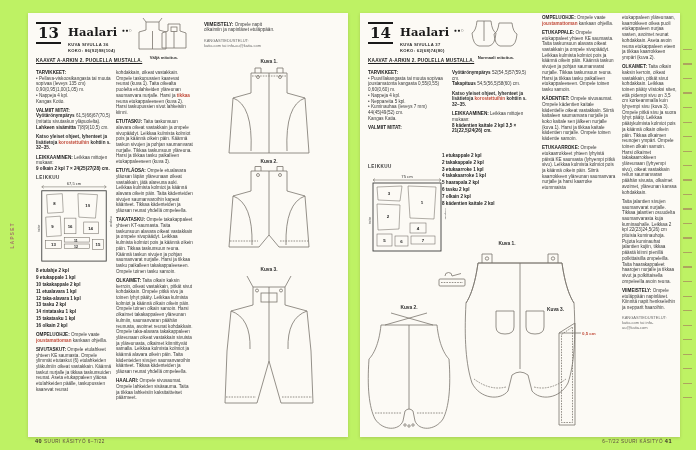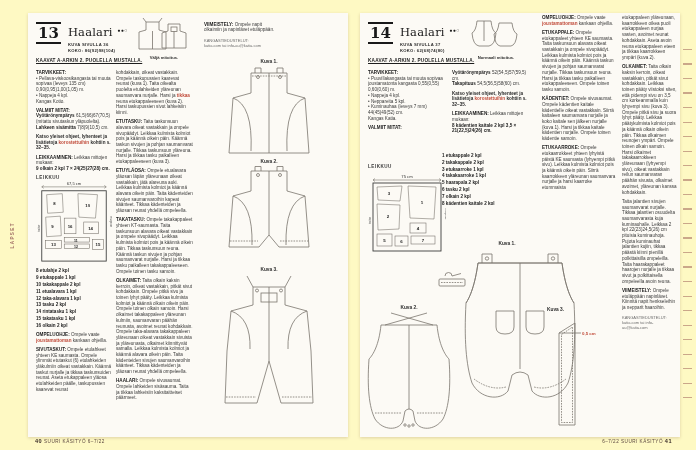--- a/index.html
+++ b/index.html
@@ -1,28 +1,28 @@
 <!DOCTYPE html>
 <html><head>
 <meta charset="utf-8">
 <style>
   html,body{margin:0;padding:0}
-  .stage{position:relative;width:696px;height:450px;background:#fef9c3;font-family:"Liberation Sans",sans-serif;overflow:hidden}
+  .stage{position:relative;width:696px;height:450px;background:#bef264;font-family:"Liberation Sans",sans-serif;overflow:hidden}
   .page{position:absolute;top:13px;width:320px;height:424px;background:#fcfaf5;box-shadow:0 1px 3px rgba(90,50,40,.2)}
   .page-left{left:28px}
   .page-right{left:360px}
   .col{position:absolute;font-size:4.6px;line-height:5.7px;color:#3a3a3a;overflow:hidden;text-align:left}
   .sec{margin:0 0 3.5px}
   .sec p{margin:0}
   .lbl{font-weight:700;color:#222}
   .red{color:#c14b3a;font-weight:700}
   .boldpara{font-weight:700;color:#2b2b2b}
   .hdr{position:absolute;left:8px;top:9px;display:flex;gap:7px;align-items:flex-start}
   .hdr-num{font-family:"DejaVu Serif",serif;font-weight:700;font-size:15px;line-height:18px;border-top:2.5px solid #191919;border-bottom:2.5px solid #191919;padding:0 2px;color:#191919}
-  .hdr-title{font-family:"DejaVu Serif",serif;font-weight:400;font-size:11.5px;color:#191919;letter-spacing:.2px}
+  .hdr-title{font-family:"DejaVu Serif",serif;font-weight:700;font-size:11.5px;color:#191919;letter-spacing:.2px}
   .hdr-dots{font-size:5px;color:#191919;letter-spacing:.5px;vertical-align:4px}
   .hdr-sub{font-size:4.2px;font-weight:700;letter-spacing:.3px;color:#2c2c2c;margin-top:1.6px}
   .kaavat{position:absolute;left:8px;top:45px;font-size:4.7px;font-weight:700;text-decoration:underline;color:#1d1d1d;letter-spacing:.2px}
   .fit-fig{position:absolute;text-align:center}
   .fit-cap{font-size:4.2px;font-weight:700;color:#2c2c2c;margin-top:1px}
   .top-note{position:absolute;font-size:4.6px;line-height:5.7px;color:#3a3a3a}
   .tiny{font-size:4px;line-height:5px;color:#6d6d6d;margin-top:4px}
   .figcol{position:absolute}
   .fig-label{font-size:4.8px;font-weight:700;color:#2c2c2c;text-align:center;margin:2px 0 1px}
   .plist p{margin:0 0 1.1px}

